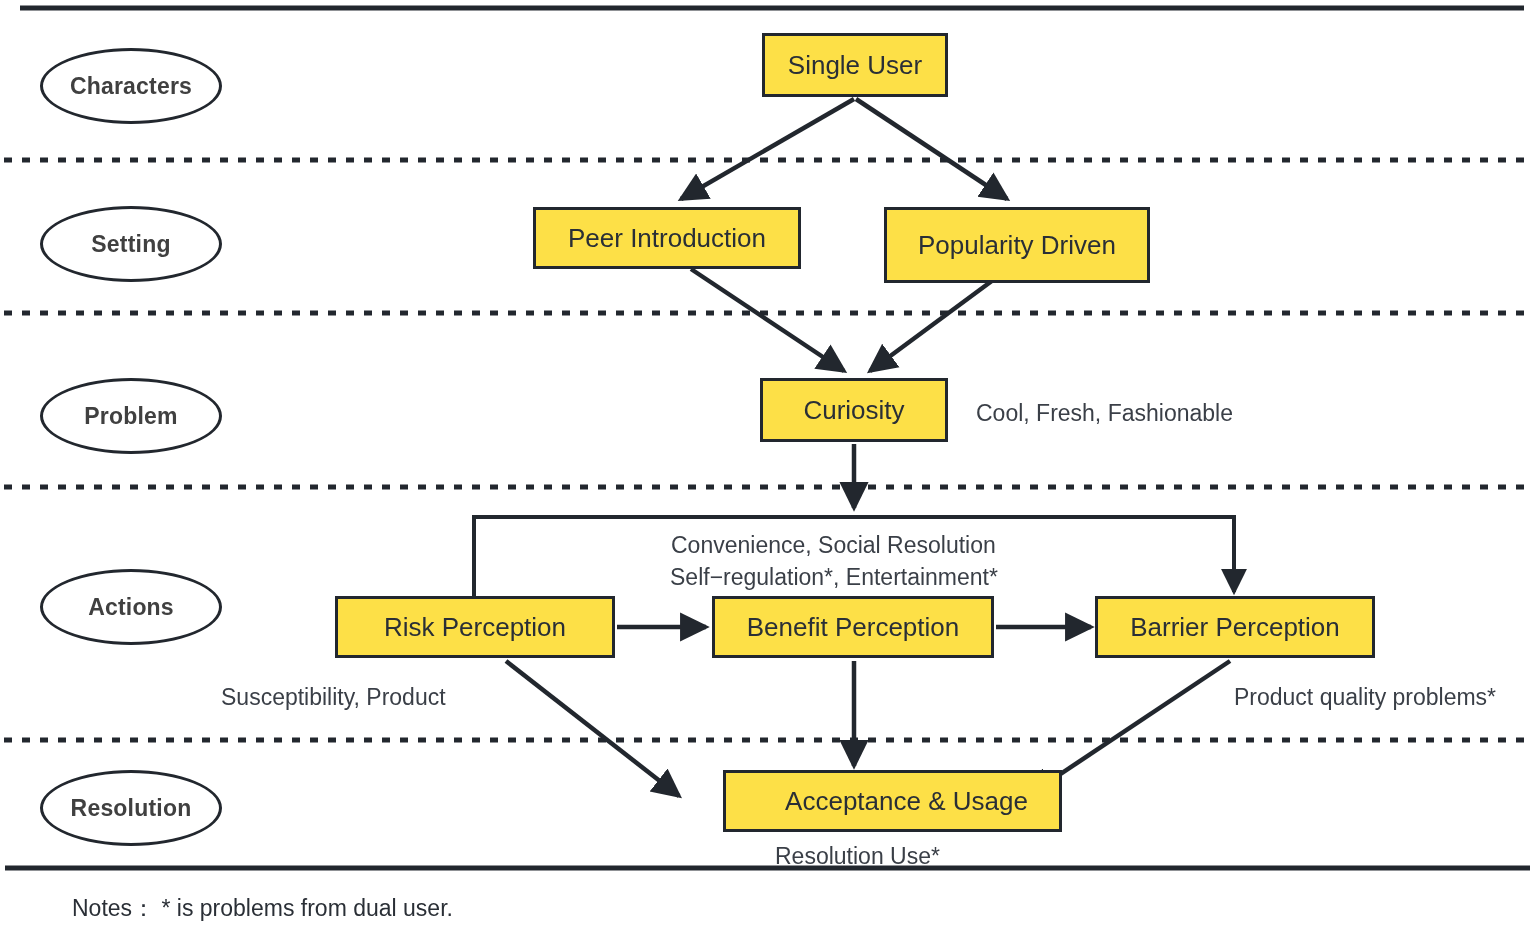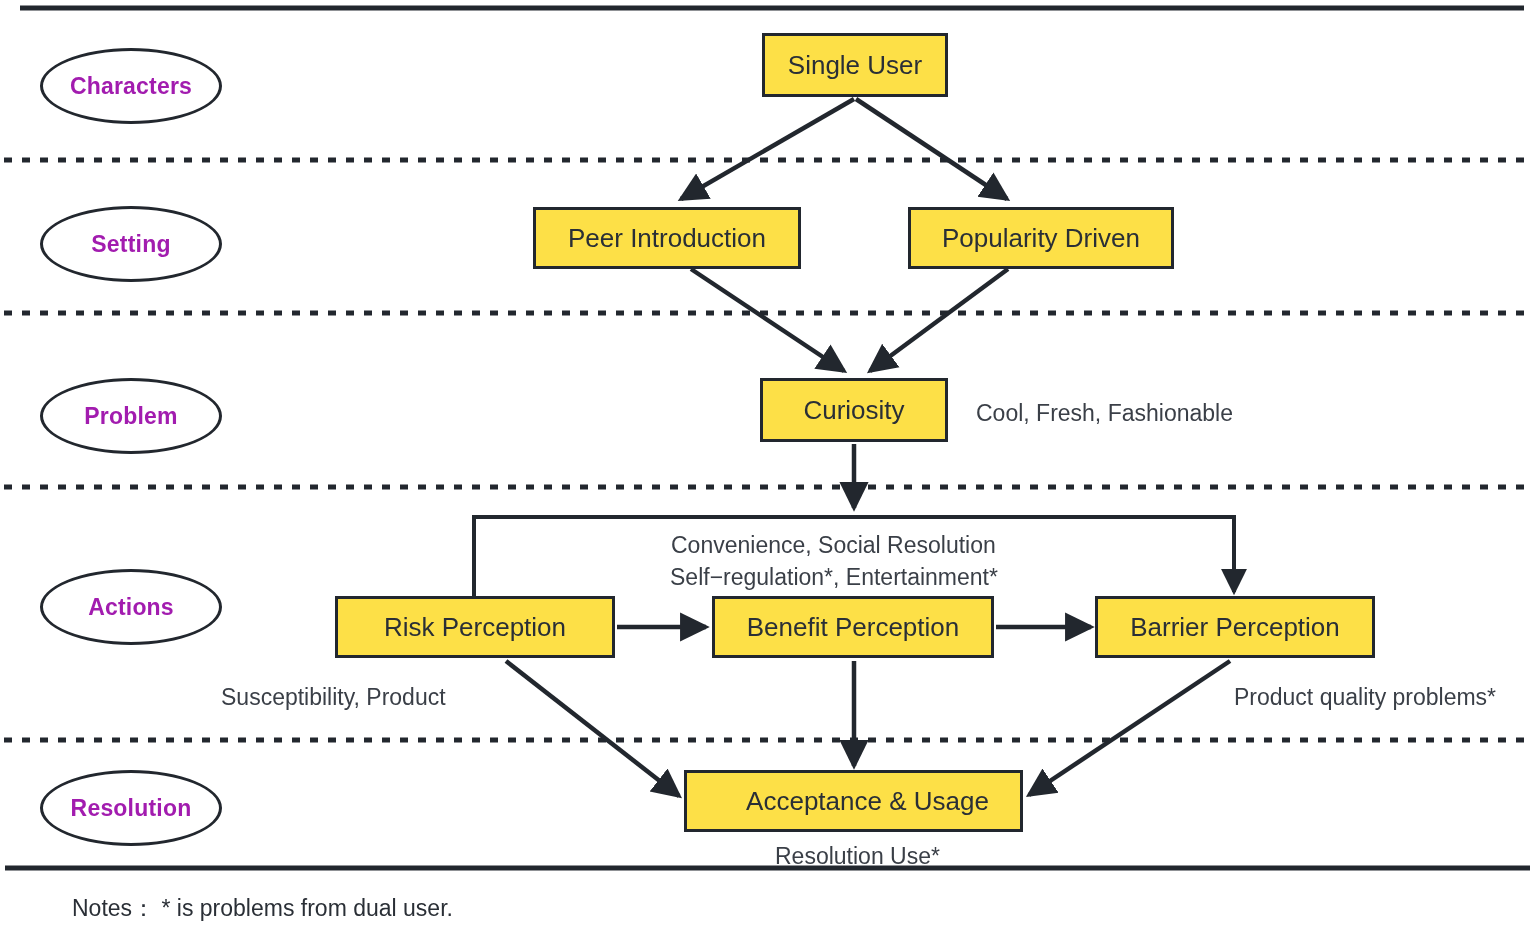--- a/index.html
+++ b/index.html
@@ -33,21 +33,21 @@
     justify-content: center;
     width: 182px;
     height: 76px;
     border: 3px solid #22272e;
     border-radius: 50%;
     box-sizing: border-box;
     background: #ffffff;
     font-weight: bold;
     font-size: 23px;
     letter-spacing: 0.2px;
-    color: #a21caf;
+    color: #404040;
   }
   
   .node-box {
     position: absolute;
     display: flex;
     align-items: center;
     justify-content: center;
     box-sizing: border-box;
     border: 3px solid #22272e;
     background: #fde047;
@@ -135,41 +135,41 @@
   </div>
 
   <div class="node-box" style="left:762px; top:33px; width:186px; height:64px;">
     <span>Single User</span>
   </div>
 
   <div class="node-box" style="left:533px; top:207px; width:268px; height:62px;">
     <span>Peer Introduction</span>
   </div>
 
-  <div class="node-box" style="left:884px; top:207px; width:266px; height:62px;margin-left:24px;">
+  <div class="node-box" style="left:884px; top:207px; width:266px; height:76px;">
     <span>Popularity Driven</span>
   </div>
 
   <div class="node-box" style="left:760px; top:378px; width:188px; height:64px;">
     <span>Curiosity</span>
   </div>
 
   <div class="node-box" style="left:335px; top:596px; width:280px; height:62px;">
     <span>Risk Perception</span>
   </div>
 
   <div class="node-box" style="left:1095px; top:596px; width:280px; height:62px;">
     <span>Barrier Perception</span>
   </div>
 
   <div class="node-box" style="left:712px; top:596px; width:282px; height:62px;">
     <span>Benefit Perception</span>
   </div>
 
-  <div class="node-box" style="left:684px; top:770px; width:339px; height:62px;padding-left:28px;">
+  <div class="node-box" style="left:723px; top:770px; width:339px; height:62px;padding-left:28px;">
     <span>Acceptance &amp; Usage</span>
   </div>
 
   <div class="free-label" style="left:976px; top:399px;">Cool,  Fresh,  Fashionable</div>
 
   <div class="free-label" style="left:671px; top:531px;">Convenience, Social Resolution</div>
 
   <div class="free-label" style="left:670px; top:563px;">Self−regulation*, Entertainment*</div>
 
   <div class="free-label" style="left:221px; top:683px;">Susceptibility,  Product</div>

